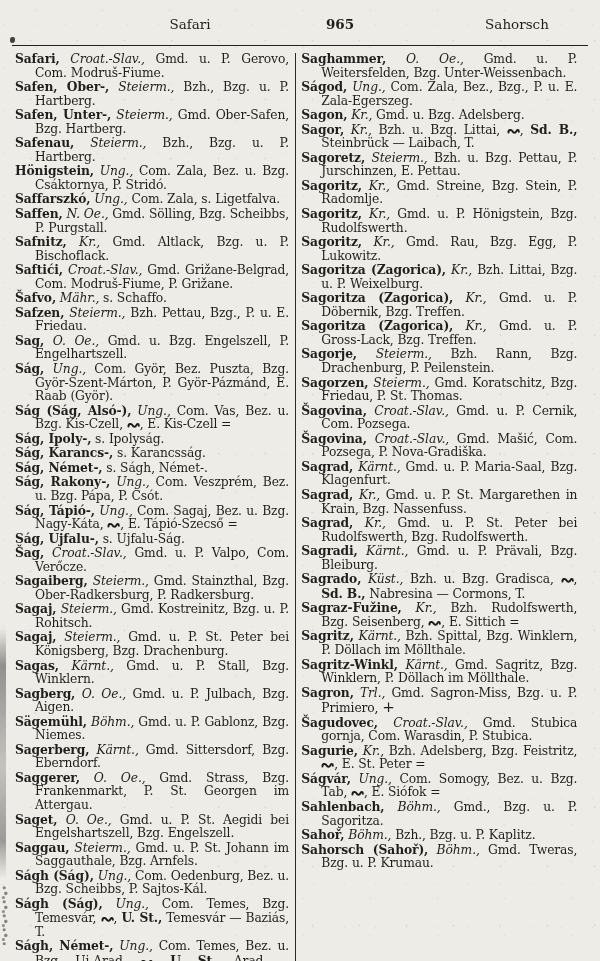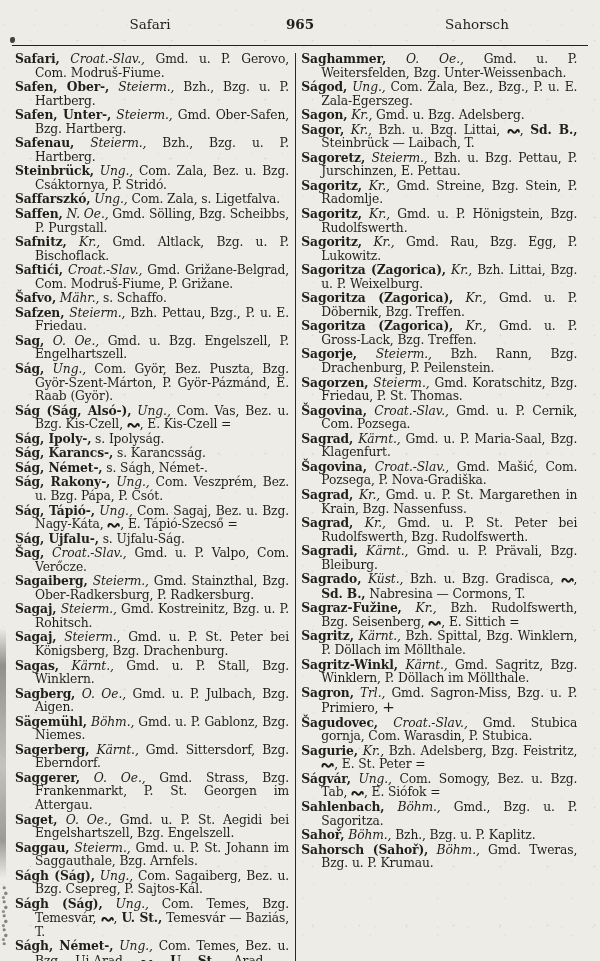--- a/index.html
+++ b/index.html
@@ -12,21 +12,21 @@
       radial-gradient(circle, rgba(40,38,34,.05) 0.7px, transparent 1.4px);
     background-size:47px 59px, 31px 43px, 67px 37px;
     background-position:7px 11px, 19px 3px, 2px 29px;
     font-family:"DejaVu Serif","Liberation Serif",serif;
     color:#211f1c;
     overflow:hidden;
     position:relative;
   }
   .page{position:relative;width:600px;height:961px;}
   header{position:relative;height:26px;padding-top:16px;font-size:13.5px;}
-  header span{position:absolute;top:16px;}
+  header span{position:absolute;top:16px;padding-left:40px;}
   .head-left{left:0;width:300px;text-align:center;}
   .head-page{left:0;width:600px;text-align:center;font-weight:bold;}
   .head-right{left:300px;width:300px;text-align:center;margin-left:27px;}
   .rule{border-top:1.6px solid #24221f;margin:3px 12px 0 12px;height:0;}
   .columns{display:flex;padding:6px 13px 0 15px;}
   .col{width:274px;}
   .col-right{width:276px;}
   .divider{width:1.3px;background:#2a2825;margin:1px 5px 0 6px;}
   p.entry{
     margin:0;padding-left:20px;text-indent:-20px;
@@ -57,21 +57,21 @@
     <span class="head-page">965</span>
     <span class="head-right">Sahorsch</span>
   </header>
   <div class="rule"></div>
   <main class="columns">
     <div class="col" id="col-0">
         <p class="entry"><span class="seg-b">Safari,</span><span class="seg-i"> Croat.-Slav.,</span><span class="seg-n"> Gmd. u. P. Gerovo, Com. Modruš-Fiume.</span></p>
         <p class="entry"><span class="seg-b">Safen, Ober-,</span><span class="seg-i"> Steierm.,</span><span class="seg-n"> Bzh., Bzg. u. P. Hartberg.</span></p>
         <p class="entry"><span class="seg-b">Safen, Unter-,</span><span class="seg-i"> Steierm.,</span><span class="seg-n"> Gmd. Ober-Safen, Bzg. Hartberg.</span></p>
         <p class="entry"><span class="seg-b">Safenau,</span><span class="seg-i"> Steierm.,</span><span class="seg-n"> Bzh., Bzg. u. P. Hartberg.</span></p>
-        <p class="entry"><span class="seg-b">Steinbrück,</span><span class="seg-i"> Ung.,</span><span class="seg-n"> Com. Zala, Bez. u. Bzg. Csáktornya, P. Stridó.</span></p>
+        <p class="entry"><span class="seg-b">Hönigstein,</span><span class="seg-i"> Ung.,</span><span class="seg-n"> Com. Zala, Bez. u. Bzg. Csáktornya, P. Stridó.</span></p>
         <p class="entry"><span class="seg-b">Saffarszkó,</span><span class="seg-i"> Ung.,</span><span class="seg-n"> Com. Zala, s. Ligetfalva.</span></p>
         <p class="entry"><span class="seg-b">Saffen,</span><span class="seg-i"> N. Oe.,</span><span class="seg-n"> Gmd. Sölling, Bzg. Scheibbs, P. Purgstall.</span></p>
         <p class="entry"><span class="seg-b">Safnitz,</span><span class="seg-i"> Kr.,</span><span class="seg-n"> Gmd. Altlack, Bzg. u. P. Bischoflack.</span></p>
         <p class="entry"><span class="seg-b">Saftići,</span><span class="seg-i"> Croat.-Slav.,</span><span class="seg-n"> Gmd. Grižane-Belgrad, Com. Modruš-Fiume, P. Grižane.</span></p>
         <p class="entry"><span class="seg-b">Šafvo,</span><span class="seg-i"> Mähr.,</span><span class="seg-n"> s. Schaffo.</span></p>
         <p class="entry"><span class="seg-b">Safzen,</span><span class="seg-i"> Steierm.,</span><span class="seg-n"> Bzh. Pettau, Bzg., P. u. E. Friedau.</span></p>
         <p class="entry"><span class="seg-b">Sag,</span><span class="seg-i"> O. Oe.,</span><span class="seg-n"> Gmd. u. Bzg. Engelszell, P. Engelhartszell.</span></p>
         <p class="entry"><span class="seg-b">Ság,</span><span class="seg-i"> Ung.,</span><span class="seg-n"> Com. Györ, Bez. Puszta, Bzg. Györ-Szent-Márton, P. Györ-Pázmánd, E. Raab (Györ).</span></p>
         <p class="entry"><span class="seg-b">Ság (Ság, Alsó-),</span><span class="seg-i"> Ung.,</span><span class="seg-n"> Com. Vas, Bez. u. Bzg. Kis-Czell, </span><span class="horn"><svg viewBox="0 0 18 10" width="13" height="8" aria-hidden="true">
               <path d="M2 7 C2 2.8 6.2 2.8 7.6 5.4 C9 8 11.8 8 12.9 5.4 C14 2.8 16.4 3.2 16.4 6" fill="none" stroke="#1e1c19" stroke-width="2.7" stroke-linecap="round"></path>
@@ -88,21 +88,21 @@
         <p class="entry"><span class="seg-b">Sagaiberg,</span><span class="seg-i"> Steierm.,</span><span class="seg-n"> Gmd. Stainzthal, Bzg. Ober-Radkersburg, P. Radkersburg.</span></p>
         <p class="entry"><span class="seg-b">Sagaj,</span><span class="seg-i"> Steierm.,</span><span class="seg-n"> Gmd. Kostreinitz, Bzg. u. P. Rohitsch.</span></p>
         <p class="entry"><span class="seg-b">Sagaj,</span><span class="seg-i"> Steierm.,</span><span class="seg-n"> Gmd. u. P. St. Peter bei Königsberg, Bzg. Drachenburg.</span></p>
         <p class="entry"><span class="seg-b">Sagas,</span><span class="seg-i"> Kärnt.,</span><span class="seg-n"> Gmd. u. P. Stall, Bzg. Winklern.</span></p>
         <p class="entry"><span class="seg-b">Sagberg,</span><span class="seg-i"> O. Oe.,</span><span class="seg-n"> Gmd. u. P. Julbach, Bzg. Aigen.</span></p>
         <p class="entry"><span class="seg-b">Sägemühl,</span><span class="seg-i"> Böhm.,</span><span class="seg-n"> Gmd. u. P. Gablonz, Bzg. Niemes.</span></p>
         <p class="entry"><span class="seg-b">Sagerberg,</span><span class="seg-i"> Kärnt.,</span><span class="seg-n"> Gmd. Sittersdorf, Bzg. Eberndorf.</span></p>
         <p class="entry"><span class="seg-b">Saggerer,</span><span class="seg-i"> O. Oe.,</span><span class="seg-n"> Gmd. Strass, Bzg. Frankenmarkt, P. St. Georgen im Attergau.</span></p>
         <p class="entry"><span class="seg-b">Saget,</span><span class="seg-i"> O. Oe.,</span><span class="seg-n"> Gmd. u. P. St. Aegidi bei Engelshartszell, Bzg. Engelszell.</span></p>
         <p class="entry"><span class="seg-b">Saggau,</span><span class="seg-i"> Steierm.,</span><span class="seg-n"> Gmd. u. P. St. Johann im Saggauthale, Bzg. Arnfels.</span></p>
-        <p class="entry"><span class="seg-b">Ságh (Ság),</span><span class="seg-i"> Ung.,</span><span class="seg-n"> Com. Sagaiberg, Bez. u. Bzg. Csepreg, P. Sajtos-Kál.</span></p>
+        <p class="entry"><span class="seg-b">Ságh (Ság),</span><span class="seg-i"> Ung.,</span><span class="seg-n"> Com. Oedenburg, Bez. u. Bzg. Scheibbs, P. Sajtos-Kál.</span></p>
         <p class="entry"><span class="seg-b">Ságh (Ság),</span><span class="seg-i"> Ung.,</span><span class="seg-n"> Com. Temes, Bzg. Temesvár, </span><span class="horn"><svg viewBox="0 0 18 10" width="13" height="8" aria-hidden="true">
               <path d="M2 7 C2 2.8 6.2 2.8 7.6 5.4 C9 8 11.8 8 12.9 5.4 C14 2.8 16.4 3.2 16.4 6" fill="none" stroke="#1e1c19" stroke-width="2.7" stroke-linecap="round"></path>
             </svg></span><span class="seg-n">, </span><span class="seg-b">U. St.,</span><span class="seg-n"> Temesvár — Baziás, T.</span></p>
         <p class="entry"><span class="seg-b">Ságh, Német-,</span><span class="seg-i"> Ung.,</span><span class="seg-n"> Com. Temes, Bez. u. Bzg. Uj-Arad, </span><span class="horn"><svg viewBox="0 0 18 10" width="13" height="8" aria-hidden="true">
               <path d="M2 7 C2 2.8 6.2 2.8 7.6 5.4 C9 8 11.8 8 12.9 5.4 C14 2.8 16.4 3.2 16.4 6" fill="none" stroke="#1e1c19" stroke-width="2.7" stroke-linecap="round"></path>
             </svg></span><span class="seg-n">, </span><span class="seg-b">U. St.,</span><span class="seg-n"> Arad — Temesvár, T.</span></p>
       </div>
     <div class="divider"></div>
     <div class="col col-right" id="col-1">
         <p class="entry"><span class="seg-b">Saghammer,</span><span class="seg-i"> O. Oe.,</span><span class="seg-n"> Gmd. u. P. Weitersfelden, Bzg. Unter-Weissenbach.</span></p>
@@ -114,22 +114,22 @@
         <p class="entry"><span class="seg-b">Sagoretz,</span><span class="seg-i"> Steierm.,</span><span class="seg-n"> Bzh. u. Bzg. Pettau, P. Jurschinzen, E. Pettau.</span></p>
         <p class="entry"><span class="seg-b">Sagoritz,</span><span class="seg-i"> Kr.,</span><span class="seg-n"> Gmd. Streine, Bzg. Stein, P. Radomlje.</span></p>
         <p class="entry"><span class="seg-b">Sagoritz,</span><span class="seg-i"> Kr.,</span><span class="seg-n"> Gmd. u. P. Hönigstein, Bzg. Rudolfswerth.</span></p>
         <p class="entry"><span class="seg-b">Sagoritz,</span><span class="seg-i"> Kr.,</span><span class="seg-n"> Gmd. Rau, Bzg. Egg, P. Lukowitz.</span></p>
         <p class="entry"><span class="seg-b">Sagoritza (Zagorica),</span><span class="seg-i"> Kr.,</span><span class="seg-n"> Bzh. Littai, Bzg. u. P. Weixelburg.</span></p>
         <p class="entry"><span class="seg-b">Sagoritza (Zagorica),</span><span class="seg-i"> Kr.,</span><span class="seg-n"> Gmd. u. P. Döbernik, Bzg. Treffen.</span></p>
         <p class="entry"><span class="seg-b">Sagoritza (Zagorica),</span><span class="seg-i"> Kr.,</span><span class="seg-n"> Gmd. u. P. Gross-Lack, Bzg. Treffen.</span></p>
         <p class="entry"><span class="seg-b">Sagorje,</span><span class="seg-i"> Steierm.,</span><span class="seg-n"> Bzh. Rann, Bzg. Drachenburg, P. Peilenstein.</span></p>
         <p class="entry"><span class="seg-b">Sagorzen,</span><span class="seg-i"> Steierm.,</span><span class="seg-n"> Gmd. Koratschitz, Bzg. Friedau, P. St. Thomas.</span></p>
         <p class="entry"><span class="seg-b">Šagovina,</span><span class="seg-i"> Croat.-Slav.,</span><span class="seg-n"> Gmd. u. P. Cernik, Com. Pozsega.</span></p>
+        <p class="entry"><span class="seg-b">Šagovina,</span><span class="seg-i"> Croat.-Slav.,</span><span class="seg-n"> Gmd. Mašić, Com. Pozsega, P. Nova-Gradiška.</span></p>
         <p class="entry"><span class="seg-b">Sagrad,</span><span class="seg-i"> Kärnt.,</span><span class="seg-n"> Gmd. u. P. Maria-Saal, Bzg. Klagenfurt.</span></p>
-        <p class="entry"><span class="seg-b">Šagovina,</span><span class="seg-i"> Croat.-Slav.,</span><span class="seg-n"> Gmd. Mašić, Com. Pozsega, P. Nova-Gradiška.</span></p>
         <p class="entry"><span class="seg-b">Sagrad,</span><span class="seg-i"> Kr.,</span><span class="seg-n"> Gmd. u. P. St. Margarethen in Krain, Bzg. Nassenfuss.</span></p>
         <p class="entry"><span class="seg-b">Sagrad,</span><span class="seg-i"> Kr.,</span><span class="seg-n"> Gmd. u. P. St. Peter bei Rudolfswerth, Bzg. Rudolfswerth.</span></p>
         <p class="entry"><span class="seg-b">Sagradi,</span><span class="seg-i"> Kärnt.,</span><span class="seg-n"> Gmd. u. P. Prävali, Bzg. Bleiburg.</span></p>
         <p class="entry"><span class="seg-b">Sagrado,</span><span class="seg-i"> Küst.,</span><span class="seg-n"> Bzh. u. Bzg. Gradisca, </span><span class="horn"><svg viewBox="0 0 18 10" width="13" height="8" aria-hidden="true">
               <path d="M2 7 C2 2.8 6.2 2.8 7.6 5.4 C9 8 11.8 8 12.9 5.4 C14 2.8 16.4 3.2 16.4 6" fill="none" stroke="#1e1c19" stroke-width="2.7" stroke-linecap="round"></path>
             </svg></span><span class="seg-n">, </span><span class="seg-b">Sd. B.,</span><span class="seg-n"> Nabresina — Cormons, T.</span></p>
         <p class="entry"><span class="seg-b">Sagraz-Fužine,</span><span class="seg-i"> Kr.,</span><span class="seg-n"> Bzh. Rudolfswerth, Bzg. Seisenberg, </span><span class="horn"><svg viewBox="0 0 18 10" width="13" height="8" aria-hidden="true">
               <path d="M2 7 C2 2.8 6.2 2.8 7.6 5.4 C9 8 11.8 8 12.9 5.4 C14 2.8 16.4 3.2 16.4 6" fill="none" stroke="#1e1c19" stroke-width="2.7" stroke-linecap="round"></path>
             </svg></span><span class="seg-n">, E. Sittich =</span></p>
         <p class="entry"><span class="seg-b">Sagritz,</span><span class="seg-i"> Kärnt.,</span><span class="seg-n"> Bzh. Spittal, Bzg. Winklern, P. Döllach im Möllthale.</span></p>

